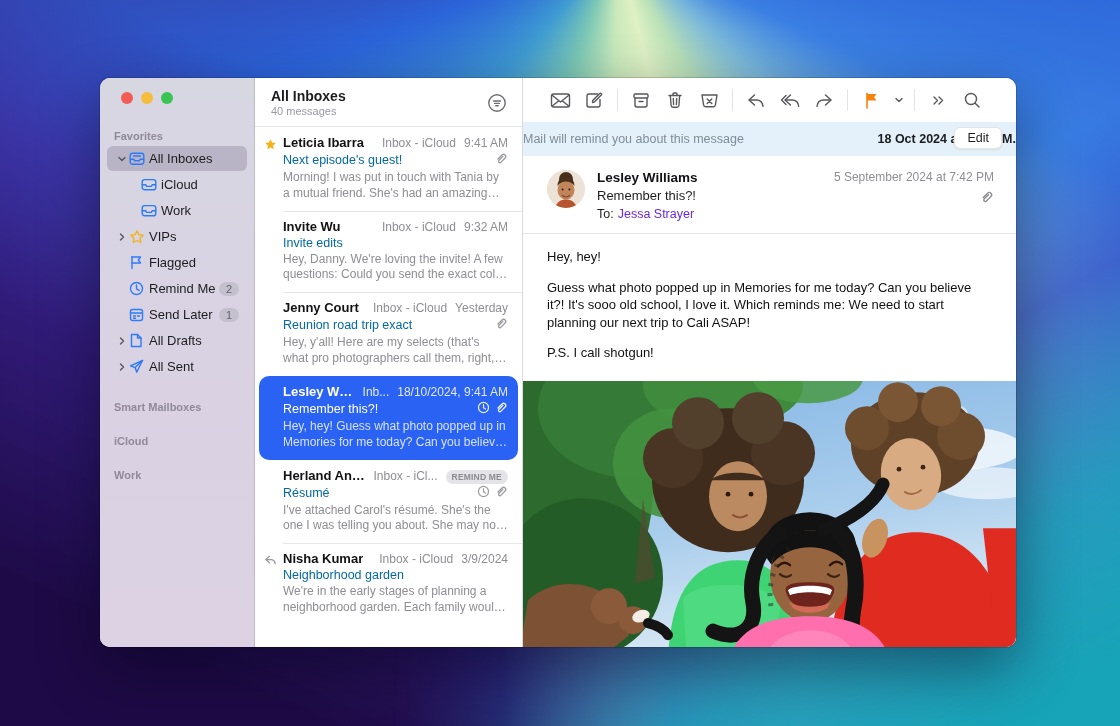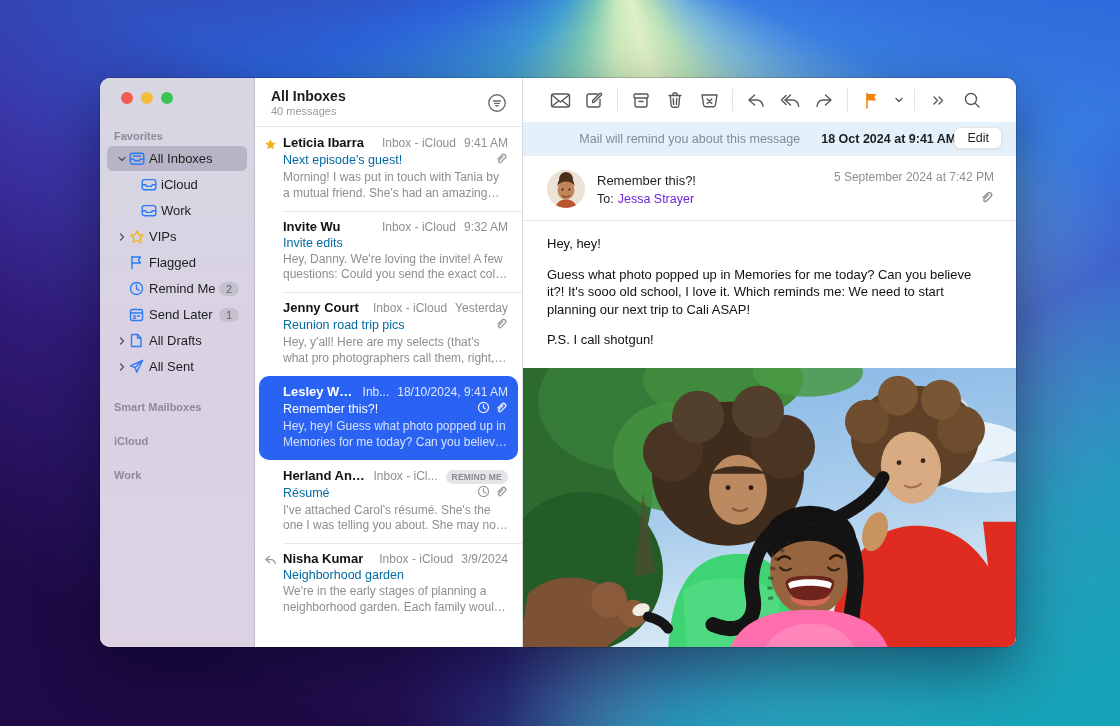--- a/index.html
+++ b/index.html
@@ -65,21 +65,21 @@
   .row.sel .prev{ color:rgba(255,255,255,.8); }
   .row.sel .l2 .ic{ color:rgba(255,255,255,.9); }
   .rbadge { background:#e4e4e8; color:#8a8a90; font-size:8.5px; font-weight:bold; letter-spacing:.2px; border-radius:7px; padding:2px 6px; white-space:nowrap; }
 
   
   .pane { flex:1; display:flex; flex-direction:column; background:#fff; min-width:0; }
   .toolbar { height:44px; flex:none; display:flex; align-items:center; padding:0 18px 0 20px; color:#57575c; }
   .tb { display:flex; align-items:center; justify-content:center; width:34px; height:28px; flex:none; }
   .tdiv { width:1px; height:22px; background:#e3e3e6; margin:0 6px; flex:none; }
   .flag-group { display:flex; align-items:center; gap:2px; }
-  .banner { height:34px; flex:none; background:#e4f1fb; display:flex; align-items:center; justify-content:center; position:relative; font-size:12.5px; }
+  .banner { height:34px; flex:none; background:#e4f1fb; display:flex; align-items:center; justify-content:space-between; position:relative; font-size:12.5px; }
   .banner .btxt { color:#7d8d99; }
   .banner .bdate { color:#1d1d1f; font-weight:bold; margin-left:21px; }
   .edit-btn { position:absolute; right:14px; top:5px; background:#fff; border:1px solid rgba(0,0,0,.1); box-shadow:0 1px 2px rgba(0,0,0,.08);
     border-radius:6px; font-size:12.5px; color:#1d1d1f; padding:3px 12px; }
   .msg-head { flex:none; display:flex; padding:14px 22px 12px 24px; border-bottom:1px solid #e7e7ea; }
   .avatar { width:38px; height:38px; border-radius:50%; flex:none; overflow:hidden; background:#ece3d8; }
   .mh-main { margin-left:12px; flex:1; min-width:0; }
   .mh-sender { font-size:13.5px; font-weight:bold; color:#121214; }
   .mh-subject { font-size:13px; color:#1d1d1f; margin-top:3px; }
   .mh-to { font-size:12.5px; margin-top:4px; color:#1d1d1f; }
@@ -265,21 +265,21 @@
             </div>
           <div class="prev">Hey, Danny. We're loving the invite! A few questions: Could you send the exact color c...</div>
         </div>
 
         <div class="row">
           <div class="l1">
               <span class="sender">Jenny Court</span>
             <span class="meta"><span class="mb">Inbox - iCloud</span><span>Yesterday</span></span>
             </div>
           <div class="l2">
-              <span>Reunion road trip pics</span>
+              <span>Reunion road trip exact</span>
             <span class="ic">
                 <span><svg class="ln" width="13" height="13" viewBox="0 0 14 14">
                     <path d="M3.2 7.6l4.4-4.4a2.3 2.3 0 013.3 3.3L6.2 11.2a1.5 1.5 0 01-2.1-2.1l4.4-4.4"></path>
                   </svg></span>
               </span>
             </div>
           <div class="prev">Hey, y'all! Here are my selects (that's what pro photographers call them, right, Andre? 😄) f...</div>
         </div>
 
         <div class="row sel">
@@ -439,20 +439,21 @@
             <circle cx="19" cy="9" r="7" fill="#4a2f1d"></circle>
             <ellipse cx="19" cy="20" rx="8.5" ry="9.5" fill="#c2855a"></ellipse>
             <path d="M10.5 16c0-6 4-9 8.5-9s8.5 3 8.5 9c-2-3.4-5-4.6-8.5-4.6S12.5 12.6 10.5 16z" fill="#4a2f1d"></path>
             <circle cx="15.6" cy="19.5" r="1" fill="#2c1a10"></circle>
               <circle cx="22.4" cy="19.5" r="1" fill="#2c1a10"></circle>
             <path d="M15.5 25.5c2 1.8 5 1.8 7 0" stroke="#8a4a34" stroke-width="1.4" fill="none" stroke-linecap="round"></path>
             <path d="M8 38c1.5-6 6-8.5 11-8.5S28.5 32 30 38z" fill="#b8552f"></path>
           </svg>
         </div>
         <div class="mh-main">
+          <div class="mh-sender">Lesley Williams</div>
           <div class="mh-subject">Remember this?!</div>
           <div class="mh-to"><span>To:</span><span class="rcpt">Jessa Strayer</span></div>
         </div>
         <div class="mh-side">
           <div>5 September 2024 at 7:42 PM</div>
           <span class="clip"><svg class="ln" width="14" height="14" viewBox="0 0 14 14">
                 <path d="M3.2 7.6l4.4-4.4a2.3 2.3 0 013.3 3.3L6.2 11.2a1.5 1.5 0 01-2.1-2.1l4.4-4.4"></path>
               </svg></span>
         </div>
       </div>

